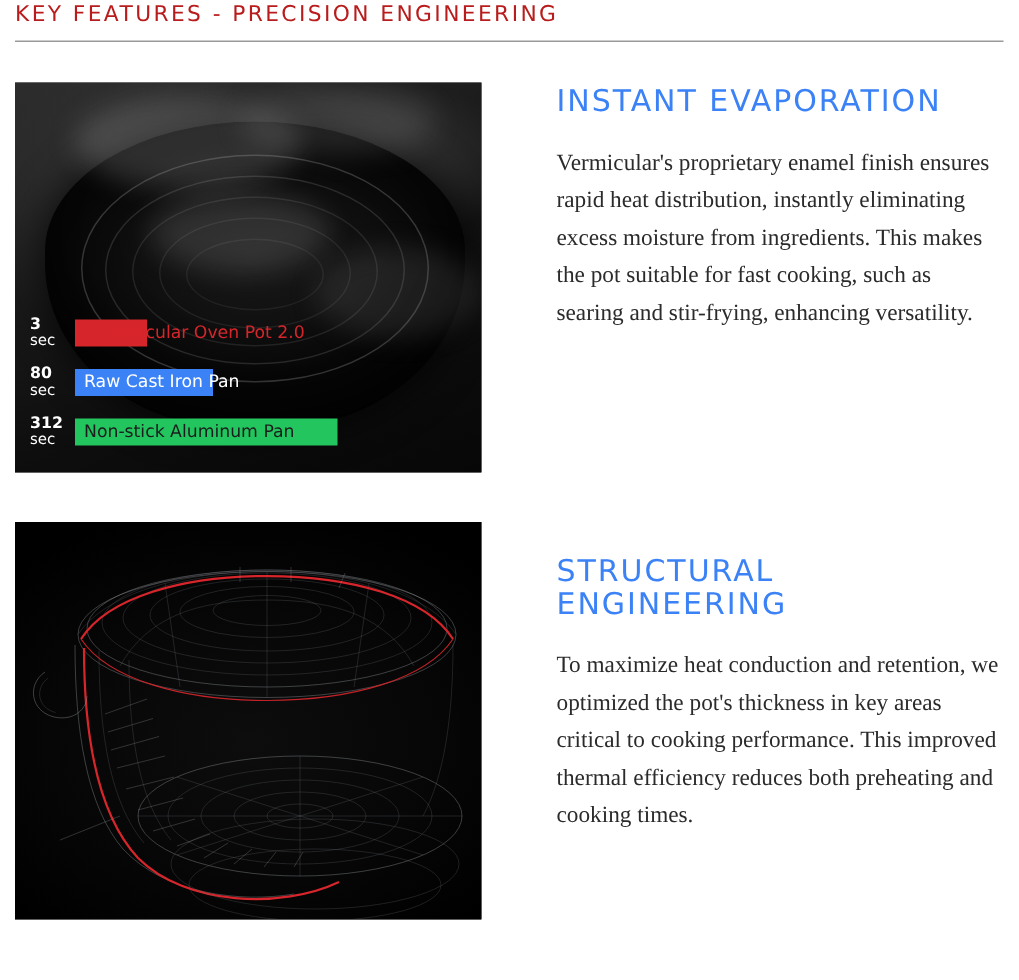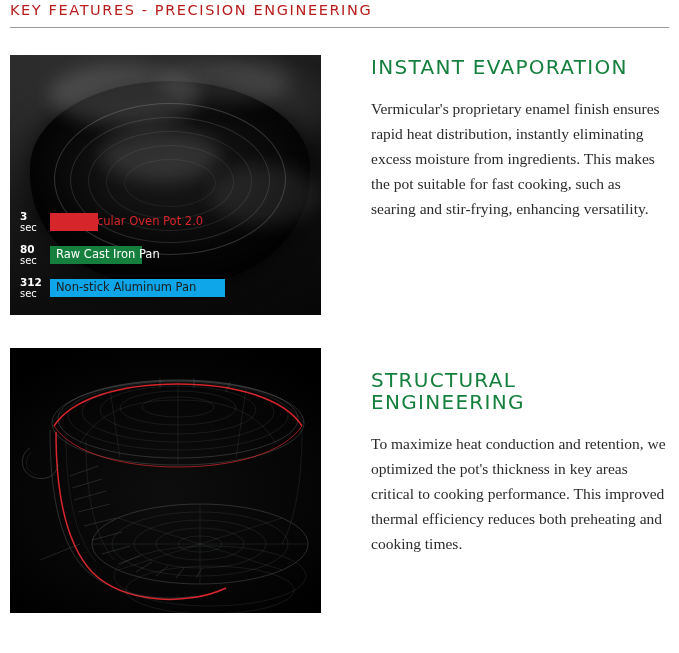--- a/index.html
+++ b/index.html
@@ -57,21 +57,21 @@
   .media.second { height: 265px; }
 
   .copy {
     flex: 1 1 auto;
     padding-left: 50px;
     padding-top: 0px;
   }
   .copy-title {
     font-size: 20px;
     letter-spacing: 1.3px;
-    color: #15803d;
+    color: #3b82f6;
     font-weight: 400;
     text-transform: uppercase;
     line-height: 1.1;
     margin-top: 1px;
   }
   .copy-body {
     margin-top: 18px;
     font-size: 15.5px;
     line-height: 1.62;
     color: #2b2b2b;
@@ -148,22 +148,22 @@
   }
   .legend-time .unit { font-weight: 400; display: block; font-size: 10px; }
   .legend-bar {
     height: 18px;
     position: relative;
     display: flex;
     align-items: center;
     padding-left: 40px;
   }
   .bar-red { background: #d7262b; width: 8px; }
-  .bar-gray1 { background: #15803d; width: 52px; }
-  .bar-gray2 { background: #0ea5e9; width: 135px; }
+  .bar-gray1 { background: #3b82f6; width: 52px; }
+  .bar-gray2 { background: #22c55e; width: 135px; }
   .legend-label {
     position: absolute;
     left: 6px;
     white-space: nowrap;
     font-size: 11.5px;
     line-height: 1;
   }
   .label-red { color: #d7262b; left: 14px; font-weight: 400; }
   .label-white { color: #ffffff; }
   .label-dark { color: #1c1c1c; }

